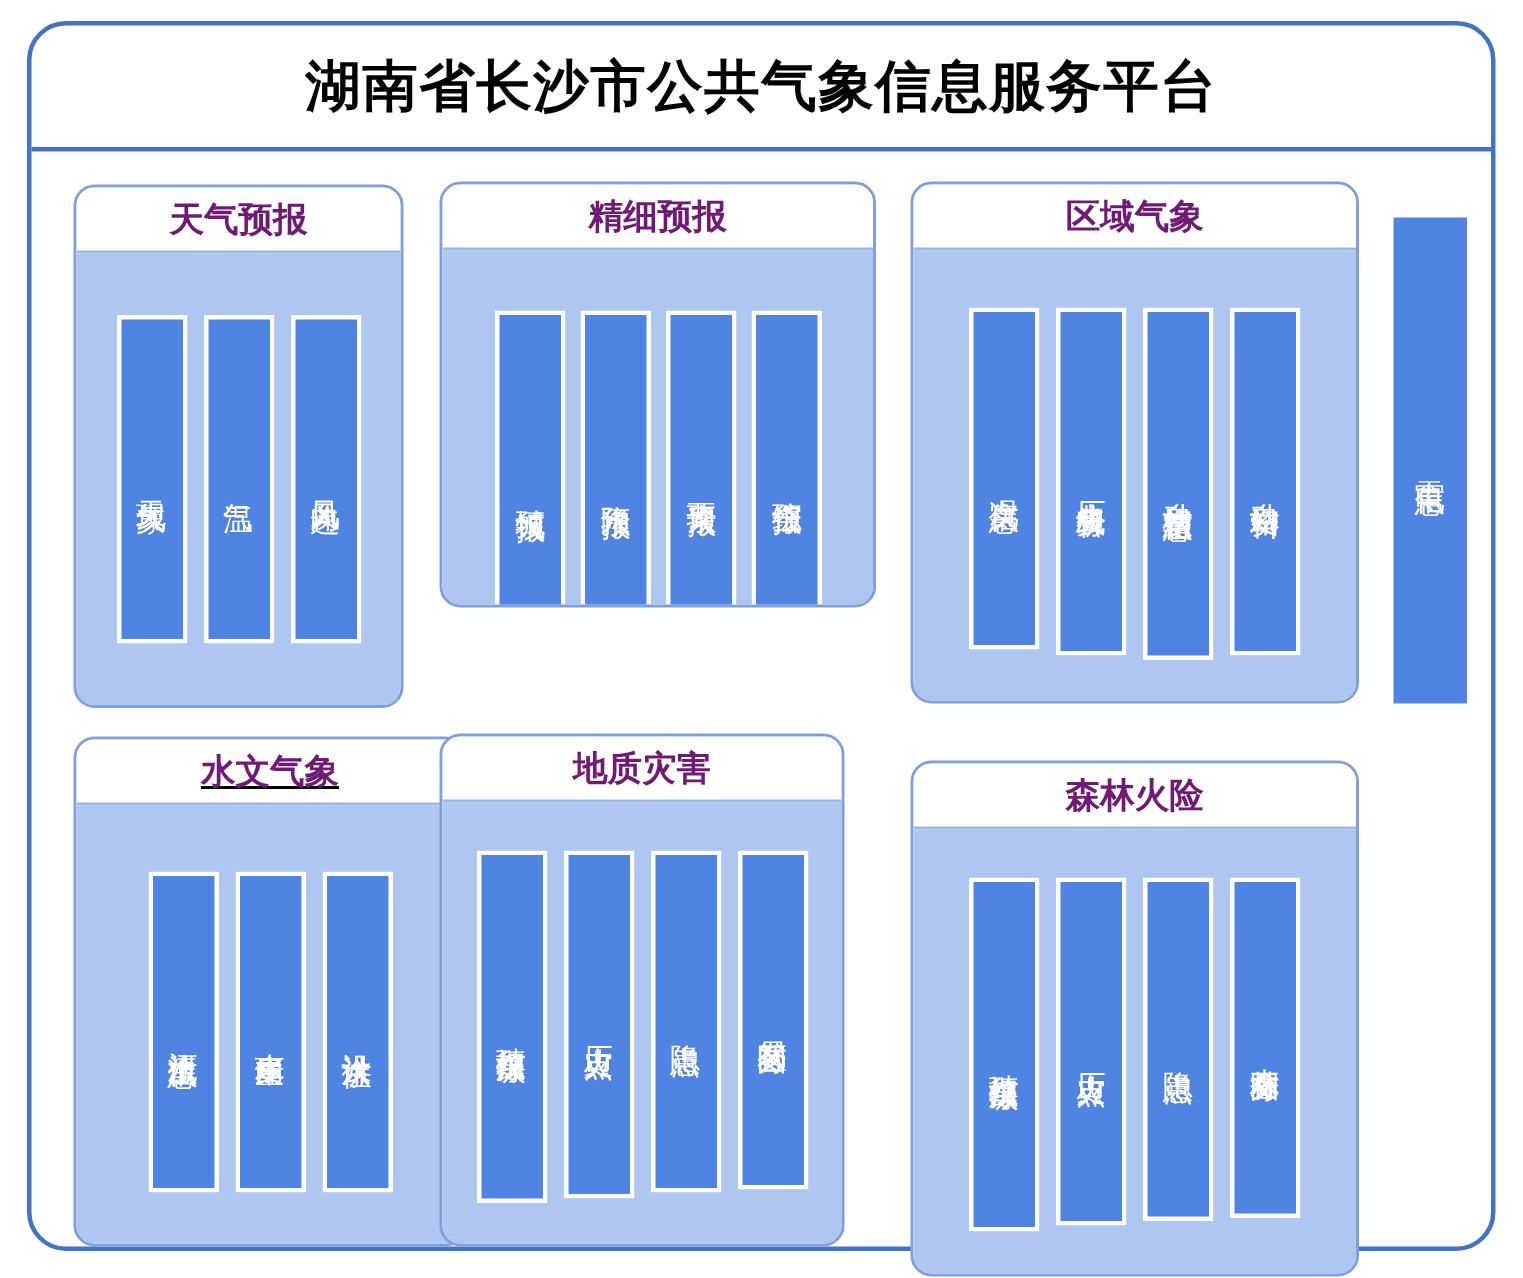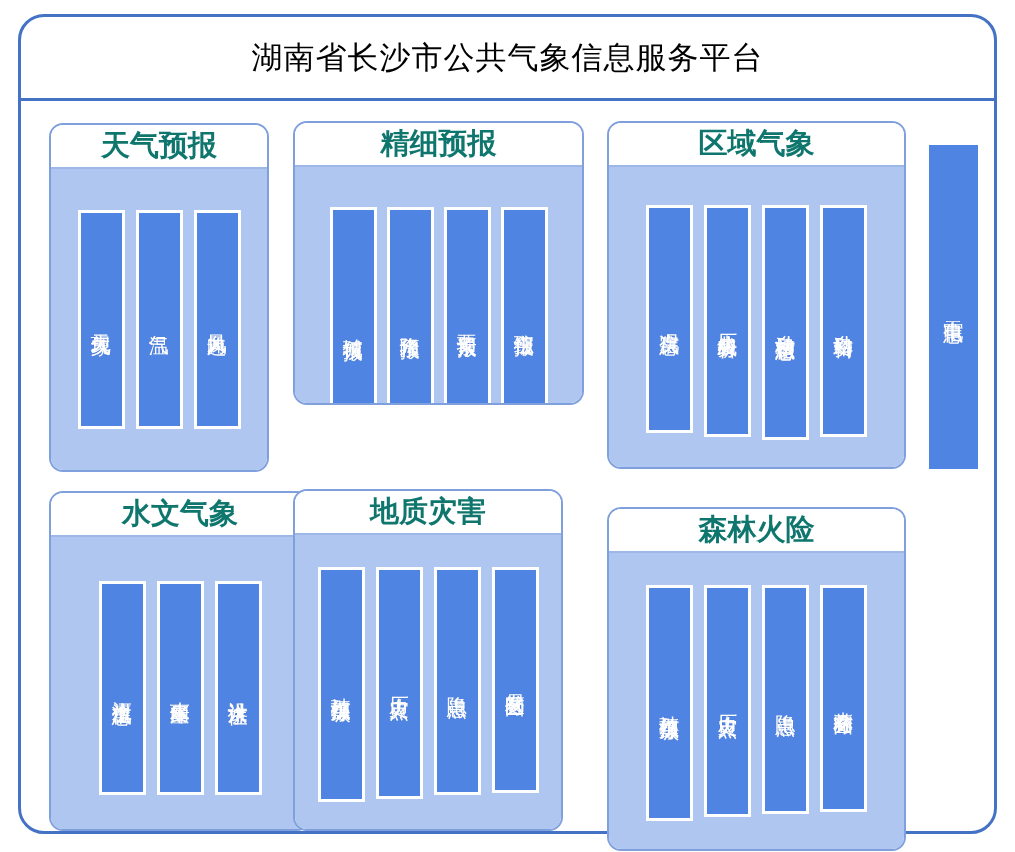--- a/index.html
+++ b/index.html
@@ -35,22 +35,22 @@
     right: 0;
     height: 84px;
     border-bottom: 3px solid #4472C4;
     display: flex;
     align-items: center;
     justify-content: center;
     box-sizing: border-box;
   }
 
   .platform-title {
-    font-size: 31px;
-    font-weight: normal;
+    font-size: 37px;
+    font-weight: bold;
     color: #000000;
     letter-spacing: 1px;
     white-space: nowrap;
   }
 
   
   .platform-body {
     position: absolute;
     left: 0;
     top: 84px;
@@ -72,23 +72,23 @@
     height: 44px;
     box-sizing: border-box;
     background: #ffffff;
     border-bottom: 2px solid #9DB8E6;
     display: flex;
     align-items: center;
     justify-content: center;
   }
 
   .group-title {
-    font-size: 29px;
+    font-size: 23px;
     font-weight: bold;
-    color: #0f766e;
+    color: #701a75;
     white-space: nowrap;
   }
 
   .group-body {
     position: absolute;
     left: 0;
     right: 0;
     top: 44px;
     bottom: 0;
     background: #AEC6F0;
@@ -198,21 +198,21 @@
         <div class="item" style="width:47px; height:232px;">
           <span class="item-label">自动站资料</span>
         </div>
       </div>
     </div>
 
     <div class="side-bar" style="left:908px; top:44px; width:49px; height:324px;">
       <span class="item-label">雷电信息</span>
     </div>
 
-    <div class="group" style="left:28px; top:390px; width:262px; height:340px;">
+    <div class="group" style="left:28px; top:390px; width:262px; height:340px;text-decoration:underline;">
       <div class="group-header">
         <span class="group-title">水文气象</span>
       </div>
       <div class="group-body" style="padding-top:44px; gap:11px;">
         <div class="item" style="width:47px; height:214px;">
           <span class="item-label">河流水位信息</span>
         </div>
         <div class="item" style="width:47px; height:214px;">
           <span class="item-label">水库集雨量</span>
         </div>

